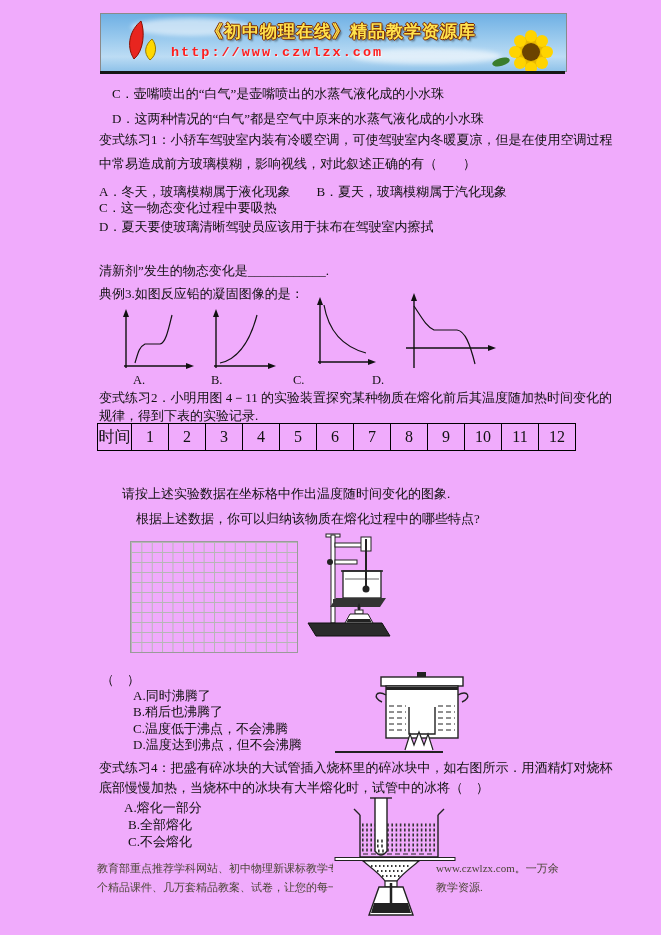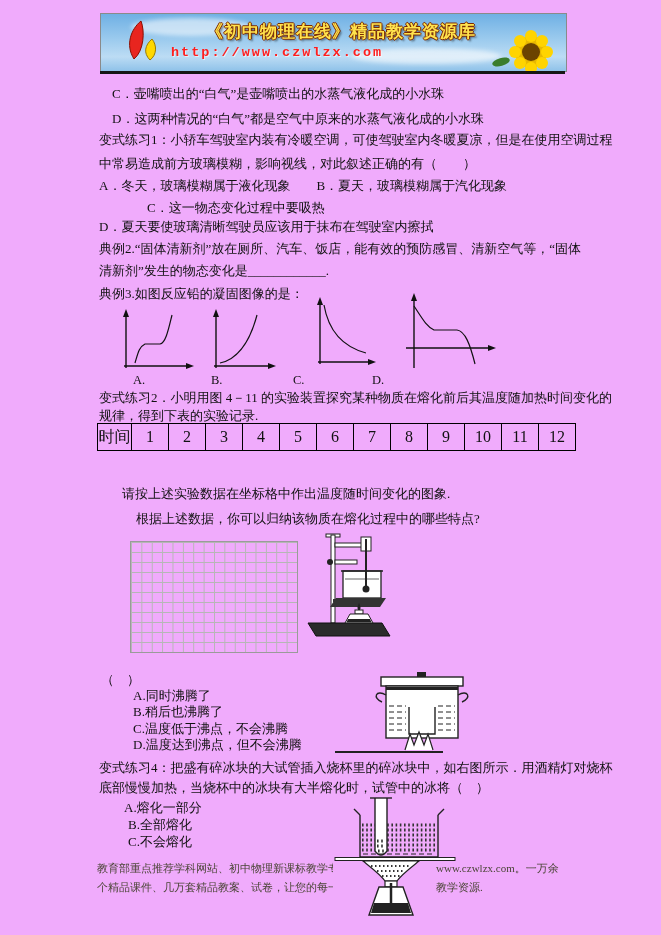--- a/index.html
+++ b/index.html
@@ -62,24 +62,23 @@
         <circle cx="49" cy="35" r="6" fill="#ffd400"></circle>
       <circle cx="38" cy="24" r="9" fill="#6b4300"></circle>
     </svg>
   </div>
   <div class="banner-underline"></div>
 
   <div class="txt" style="left:112px;top:86px;">C．壶嘴喷出的“白气”是壶嘴喷出的水蒸气液化成的小水珠</div>
   <div class="txt" style="left:112px;top:111px;">D．这两种情况的“白气”都是空气中原来的水蒸气液化成的小水珠</div>
   <div class="txt" style="left:99px;top:132px;">变式练习1：小轿车驾驶室内装有冷暖空调，可使驾驶室内冬暖夏凉，但是在使用空调过程</div>
   <div class="txt" style="left:99px;top:156px;">中常易造成前方玻璃模糊，影响视线，对此叙述正确的有（　　）</div>
-  <div class="txt" style="left:99px;top:178px;">A．冬天，玻璃模糊属于液化现象　　B．夏天，玻璃模糊属于汽化现象</div>
-  <div class="txt" style="left:99px;top:200px;margin-left:48px;">C．这一物态变化过程中要吸热</div>
+  <div class="txt" style="left:99px;top:184px;">A．冬天，玻璃模糊属于液化现象　　B．夏天，玻璃模糊属于汽化现象</div>
+  <div class="txt" style="left:99px;top:200px;">C．这一物态变化过程中要吸热</div>
   <div class="txt" style="left:99px;top:219px;">D．夏天要使玻璃清晰驾驶员应该用于抹布在驾驶室内擦拭</div>
-  <div class="txt" style="left:99px;top:241px;">典例2.“固体清新剂”放在厕所、汽车、饭店，能有效的预防感冒、清新空气等，“固体</div>
   <div class="txt" style="left:99px;top:263px;">清新剂”发生的物态变化是____________.</div>
   <div class="txt" style="left:99px;top:286px;">典例3.如图反应铅的凝固图像的是：</div>
 
   <svg width="84" height="66" style="left:116px;top:308px;" viewBox="0 0 84 66">
     <line x1="10" y1="60" x2="10" y2="6" stroke="#111" stroke-width="1.4"></line>
     <polygon points="10,1 7,9 13,9" fill="#111"></polygon>
     <line x1="8" y1="58" x2="72" y2="58" stroke="#111" stroke-width="1.4"></line>
     <polygon points="78,58 70,55 70,61" fill="#111"></polygon>
     <path d="M19,55 C22,45 23,39 29,36 L44,36 C50,35 53,19 56,7" fill="none" stroke="#111" stroke-width="1.2"></path>
   </svg>

